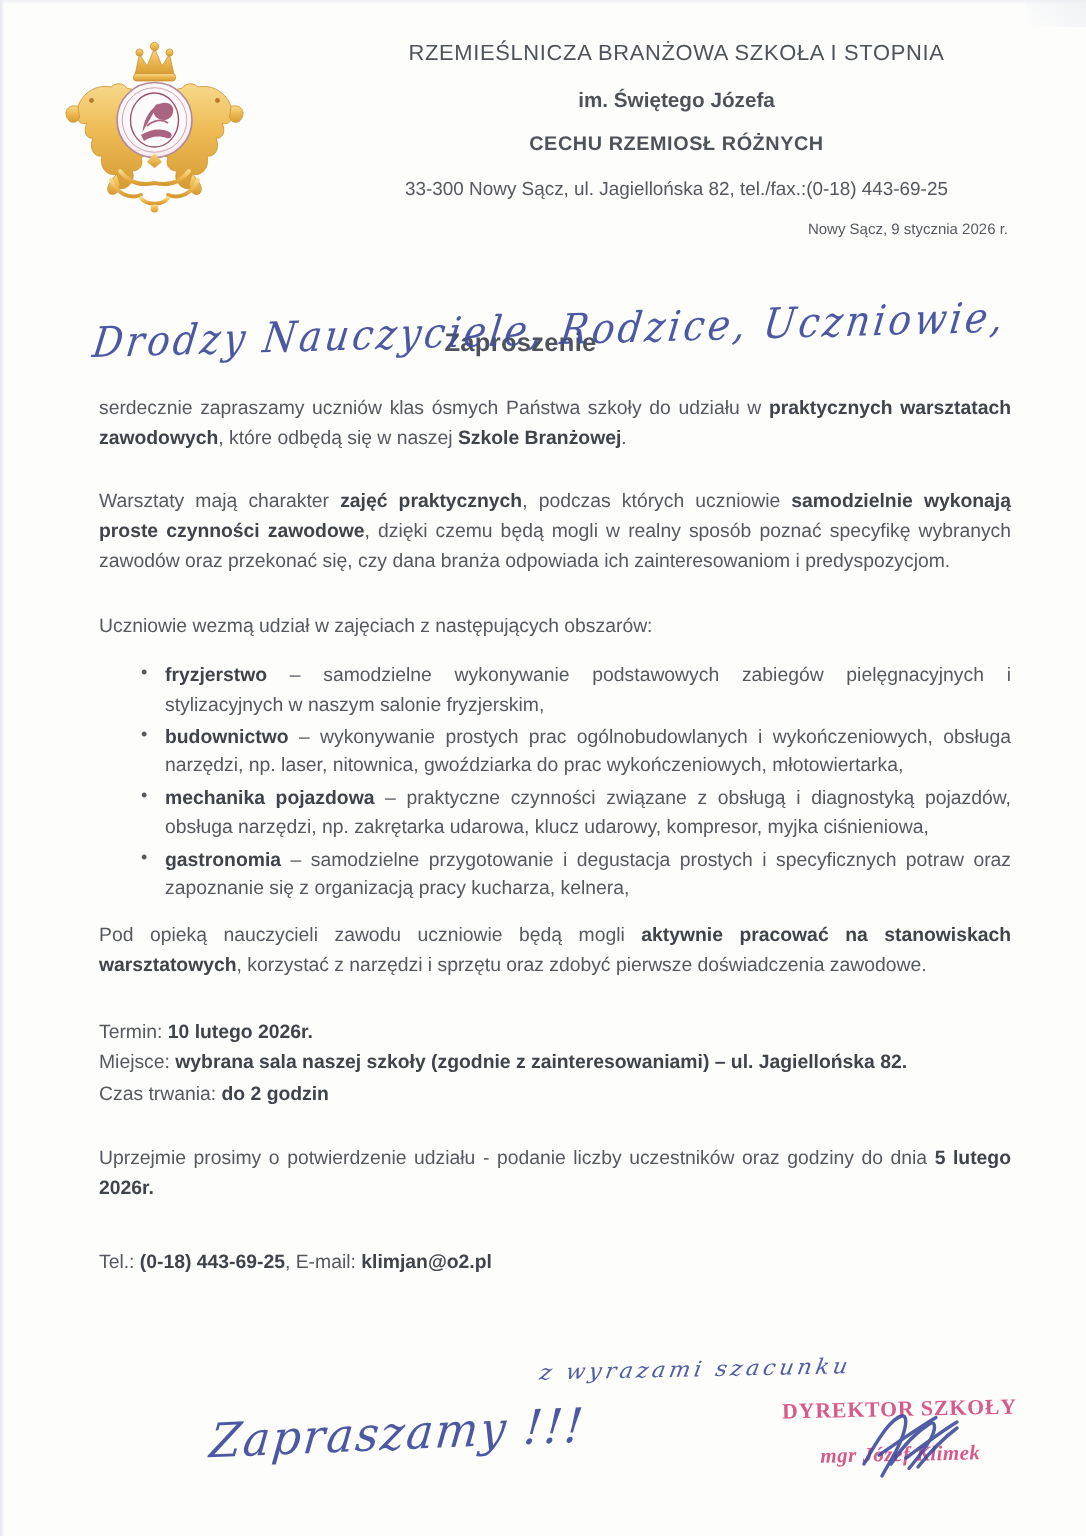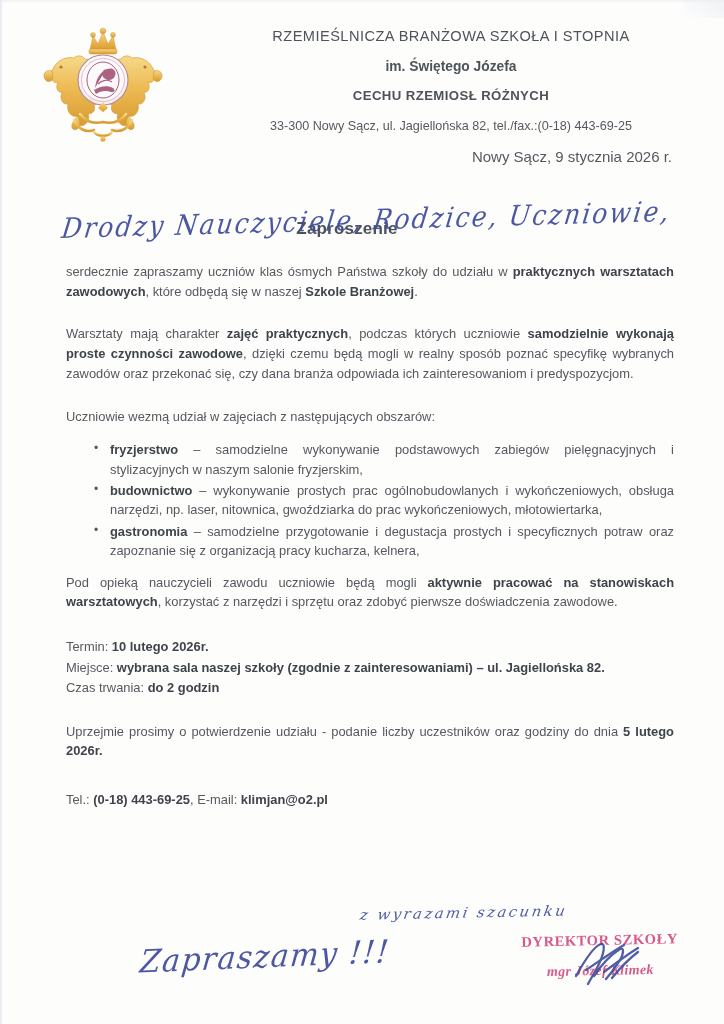--- a/index.html
+++ b/index.html
@@ -84,21 +84,21 @@
     font-size: 12.6px;
     color: #55595f;
     margin: 16px 0 0 0;
   }
 
   
   .place-date {
     position: absolute;
     right: 52px;
     top: 148px;
-    font-size: 15px;
+    font-size: 10px;
     color: #55595f;
   }
   .doc-title {
     position: absolute;
     left: 0;
     top: 178px;
     width: 724px;
     text-align: center;
     font-size: 17px;
     font-weight: bold;
@@ -338,20 +338,21 @@
 
     <p class="para"><span>Warsztaty mają charakter </span><b>zajęć praktycznych</b><span>, podczas których uczniowie </span><b>samodzielnie wykonają proste czynności zawodowe</b><span>, dzięki czemu będą mogli w realny sposób poznać specyfikę wybranych zawodów oraz przekonać się, czy dana branża odpowiada ich zainteresowaniom i predyspozycjom.</span></p>
 
     <div class="spacer-sm"></div>
 
     <p class="para">Uczniowie wezmą udział w zajęciach z następujących obszarów:</p>
 
     <ul class="areas">
       <li><b>fryzjerstwo</b><span> – </span><span>samodzielne wykonywanie podstawowych zabiegów pielęgnacyjnych i stylizacyjnych w naszym salonie fryzjerskim,</span></li>
       <li><b>budownictwo</b><span> – </span><span>wykonywanie prostych prac ogólnobudowlanych i wykończeniowych, obsługa narzędzi, np. laser, nitownica, gwoździarka do prac wykończeniowych, młotowiertarka,</span></li>
+      <li><b>mechanika pojazdowa</b><span> – </span><span>praktyczne czynności związane z obsługą i diagnostyką pojazdów, obsługa narzędzi, np. zakrętarka udarowa, klucz udarowy, kompresor, myjka ciśnieniowa,</span></li>
       <li><b>gastronomia</b><span> – </span><span>samodzielne przygotowanie i degustacja prostych i specyficznych potraw oraz zapoznanie się z organizacją pracy kucharza, kelnera,</span></li>
     </ul>
 
     <p class="para"><span>Pod opieką nauczycieli zawodu uczniowie będą mogli </span><b>aktywnie pracować na stanowiskach warsztatowych</b><span>, korzystać z narzędzi i sprzętu oraz zdobyć pierwsze doświadczenia zawodowe.</span></p>
 
     <div class="spacer-sm"></div>
 
     <div class="details">
       <div><span>Termin: </span><b>10 lutego 2026r.</b></div>
       <div><span>Miejsce: </span><b>wybrana sala naszej szkoły (zgodnie z zainteresowaniami)  – ul. Jagiellońska 82.</b></div>

